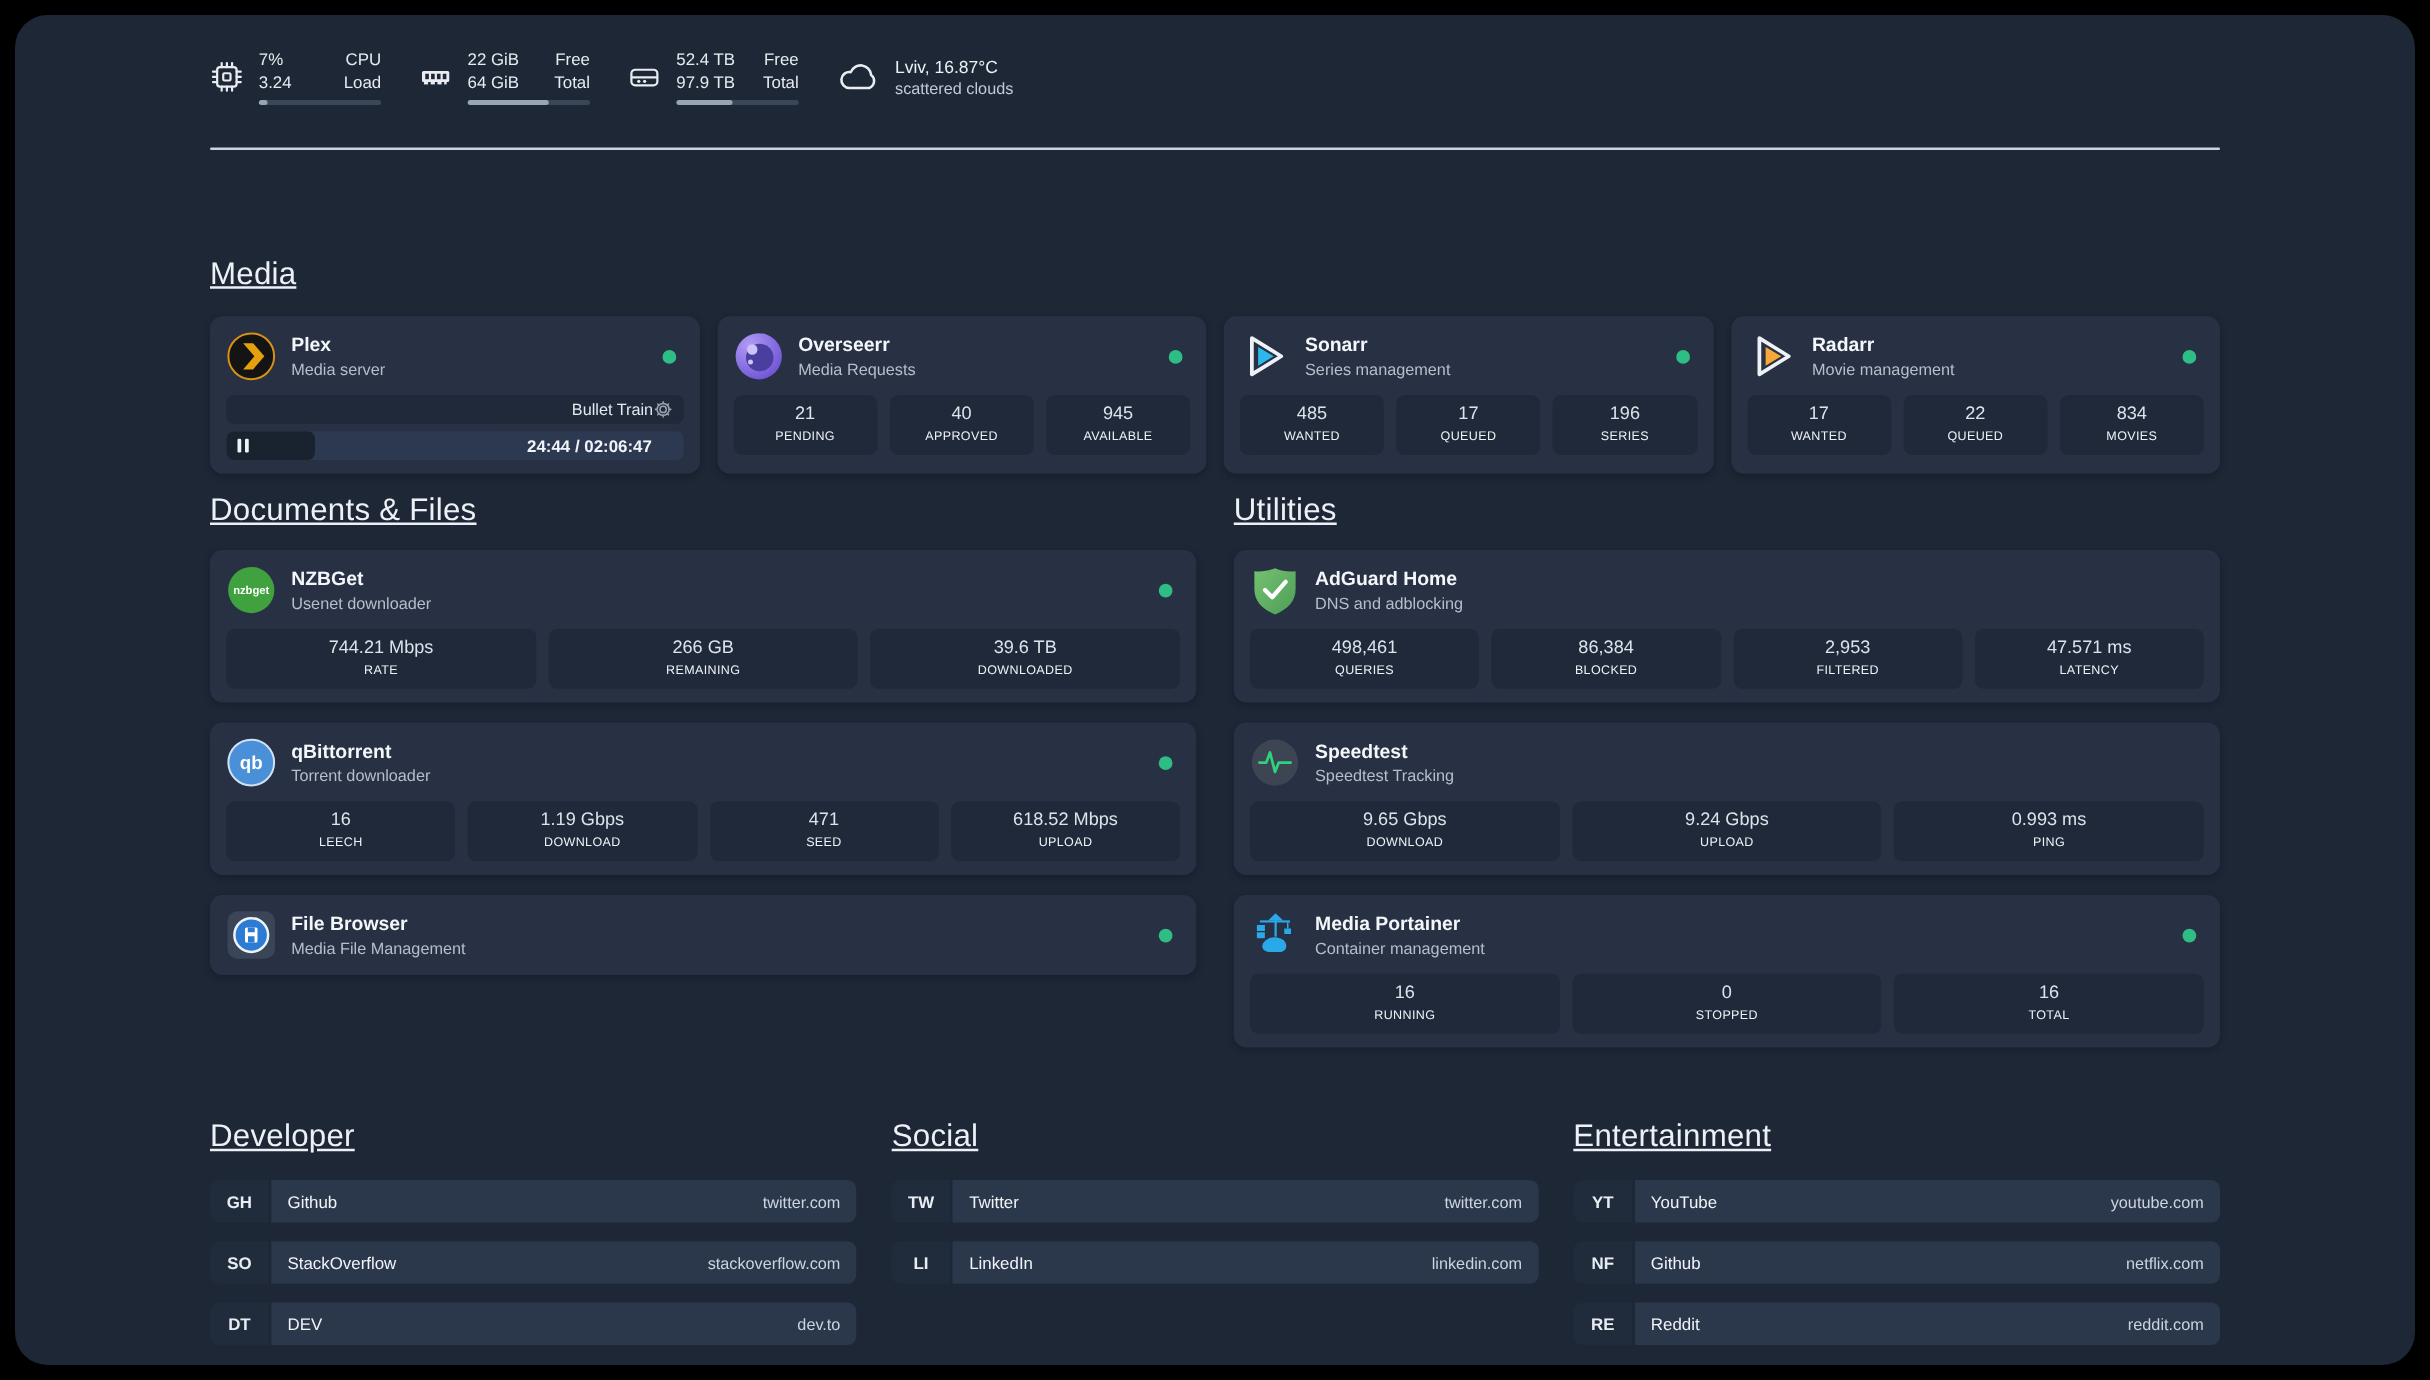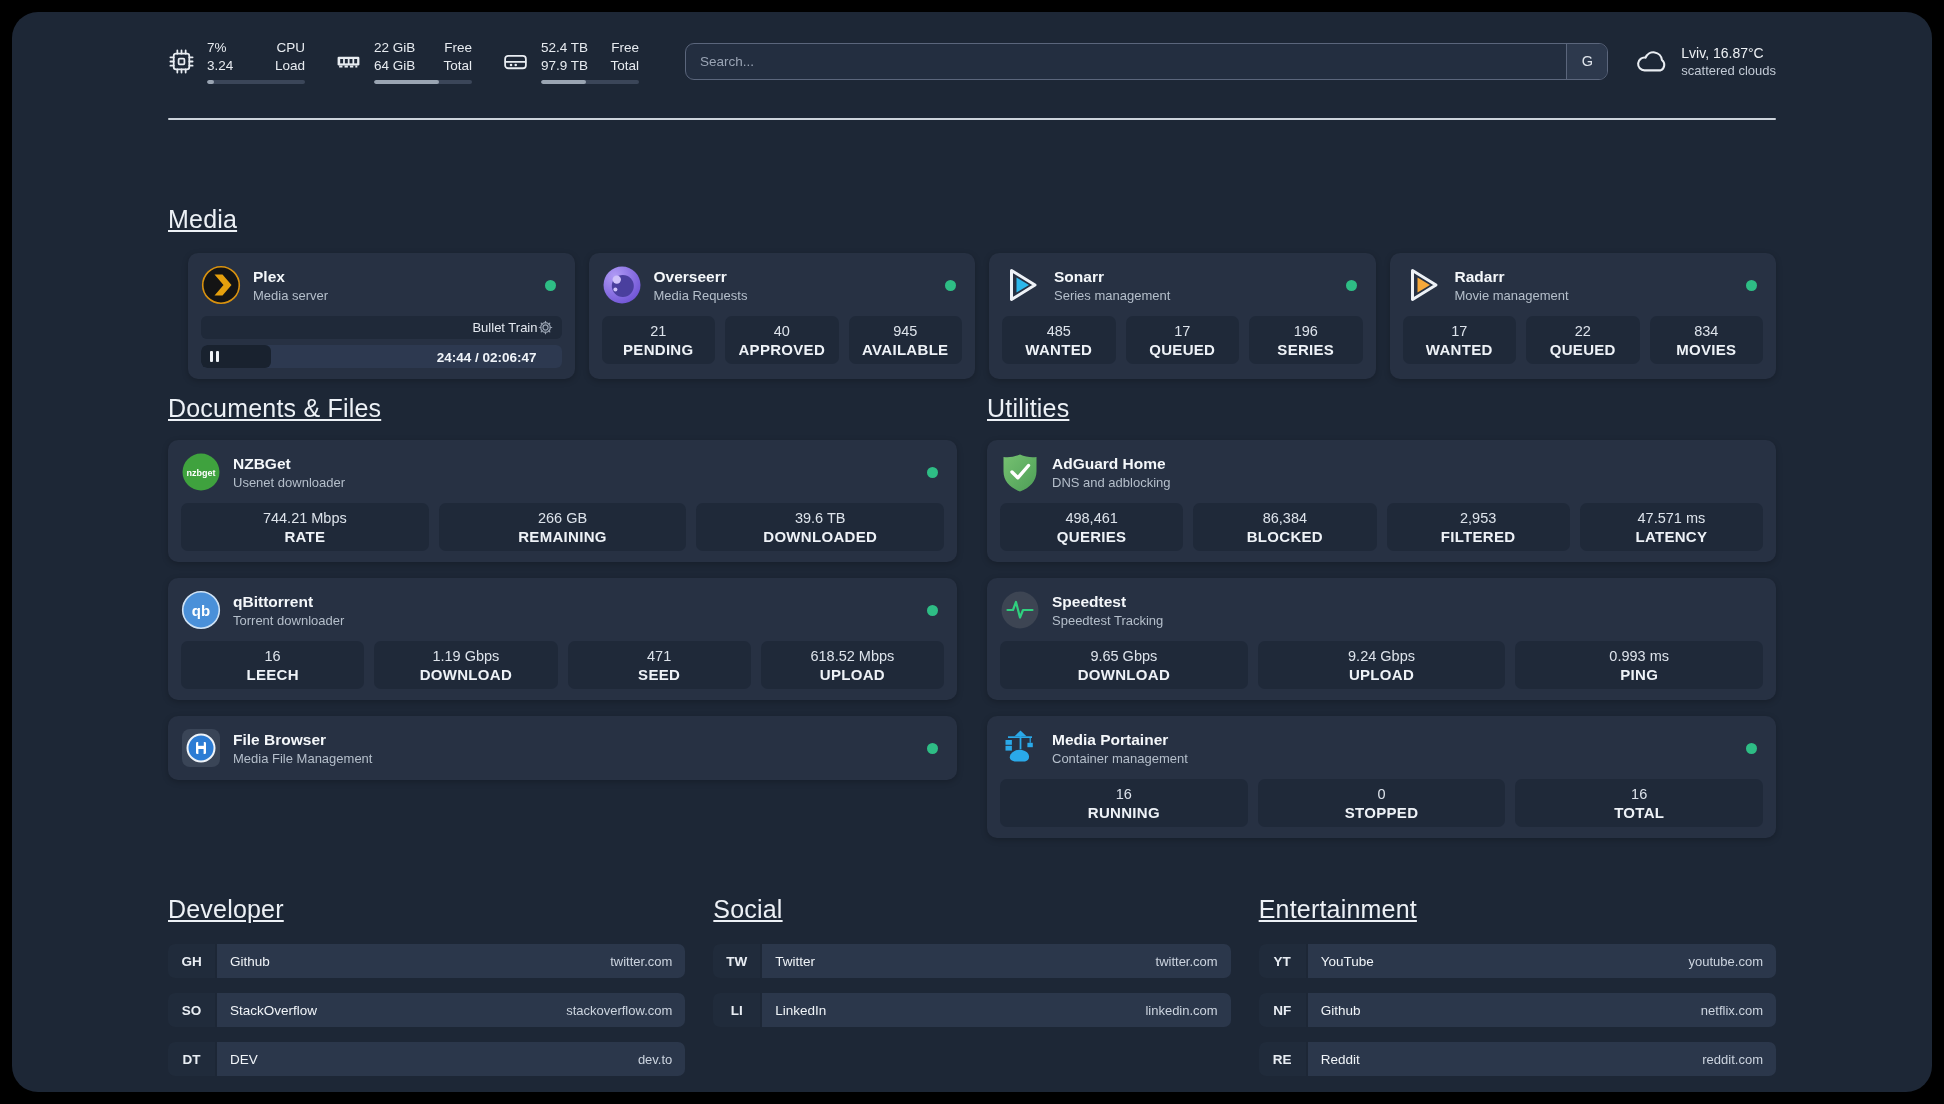--- a/index.html
+++ b/index.html
@@ -31,37 +31,37 @@
   .weather { display: flex; align-items: center; gap: 12px; }
   .weather-icon { width: 35px; height: 27px; }
   .weather-line1 { font-size: 14px; color: #eef1f5; }
   .weather-line2 { font-size: 13px; color: #c2cad5; margin-top: 2px; }
 
   .divider { margin-top: 26px; height: 2px; background: #ccd3db; border-radius: 1px; }
 
   
   h2.section { font-size: 25px; font-weight: 500; line-height: 30px; color: #edf1f6; letter-spacing: .2px; text-decoration: underline; }
   .media-title { margin-top: 84px; margin-bottom: 19px; }
-  .grid-media { display: grid; grid-template-columns: repeat(4, 1fr); gap: 14px; margin-left: 20px; }
+  .grid-media { display: grid; grid-template-columns: repeat(4, 1fr); gap: 14px; }
   .two-col { display: grid; grid-template-columns: 1fr 1fr; gap: 30px; margin-top: 14px; align-items: start; }
   .two-col h2.section { margin-bottom: 17px; }
   .col .card + .card { margin-top: 16px; }
 
   .card { background: #273143; border-radius: 10px; padding: 11px 13px;
     box-shadow: 0 2px 6px rgba(0,0,0,.22); cursor: pointer; }
   .card-head { display: flex; align-items: center; gap: 12px; height: 42px; }
   .app-icon { width: 40px; height: 40px; flex: none; }
   .app-name { font-size: 15.5px; font-weight: 700; color: #f4f7fa; }
   .app-desc { font-size: 13px; color: #b5bfcb; margin-top: 2px; }
   .dot { margin-left: auto; margin-right: 6px; width: 11px; height: 11px; border-radius: 50%; background: #2ebd85; flex: none; }
 
   .stat-row { display: flex; gap: 10px; margin-top: 10px; }
   .stat { flex: 1; background: #1f2939; border-radius: 7px; text-align: center; padding: 7px 4px 8px; }
   .stat-value { font-size: 14.5px; line-height: 17px; color: #dde3eb; }
-  .stat-label { font-size: 15px; line-height: 13px; font-weight: 700; color: #eef2f7;
+  .stat-label { font-size: 10px; line-height: 13px; font-weight: 400; color: #eef2f7;
     letter-spacing: .3px; margin-top: 3px; }
 
   
   .player { margin-top: 10px; }
   .player-row1 { height: 23px; background: #1f2939; border-radius: 6px; display: flex;
     align-items: center; justify-content: flex-end; padding: 0 9px;
     font-size: 13px; color: #e4e9f0; }
   .gear { width: 15px; height: 15px; cursor: pointer; }
   .player-row2 { margin-top: 6px; height: 23px; background: #2d3950; border-radius: 6px;
     position: relative; overflow: hidden; }
@@ -167,24 +167,20 @@
             <div>Free</div>
             <div>Total</div>
           </div>
         </div>
         <div class="sys-bar">
           <div class="sys-bar-fill" style="width: 46%;"></div>
         </div>
       </div>
     </div>
 
-    <div class="search">
-      <input type="text" placeholder="Search..." style="">
-      <div class="search-engine">G</div>
-    </div>
 
     <div class="weather">
       <svg class="weather-icon" viewBox="0 0 34 26">
         <path d="M25.8 21.6H10.2a6.2 6.2 0 1 1 1.1-12.3 8.2 8.2 0 0 1 15.8 2.2 5.9 5.9 0 0 1-1.3 10.1z" fill="none" stroke="#e9edf2" stroke-width="2" stroke-linejoin="round"></path>
       </svg>
       <div>
         <div class="weather-line1">Lviv, 16.87°C</div>
         <div class="weather-line2">scattered clouds</div>
       </div>
     </div>

